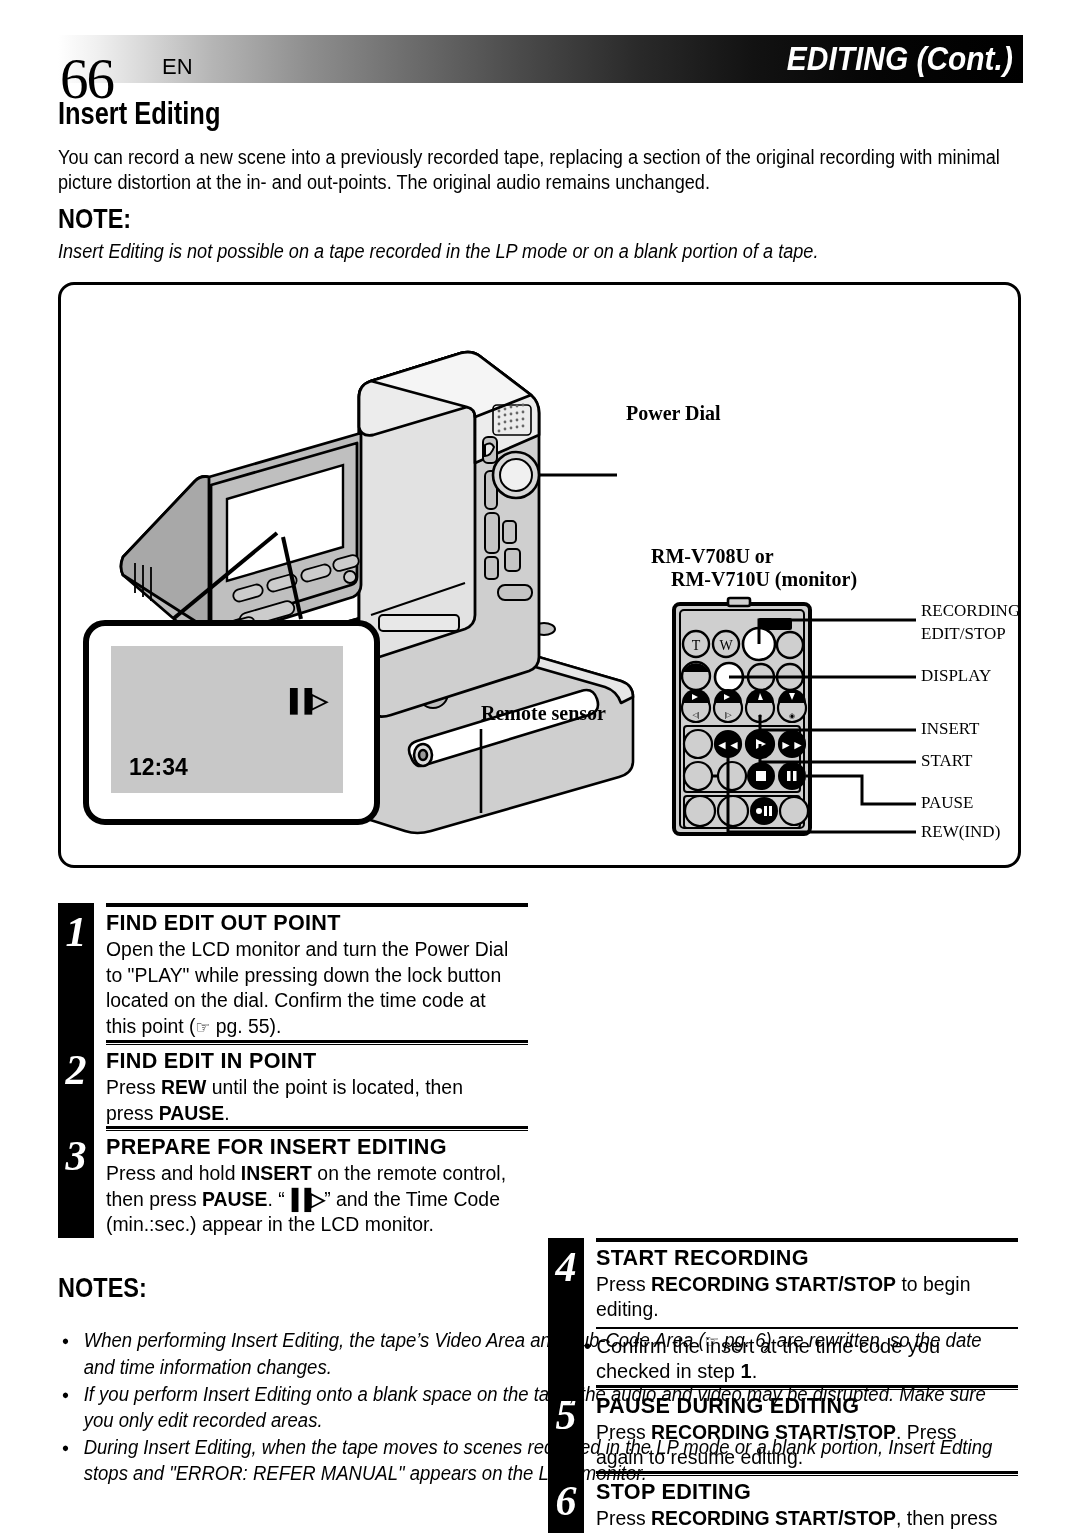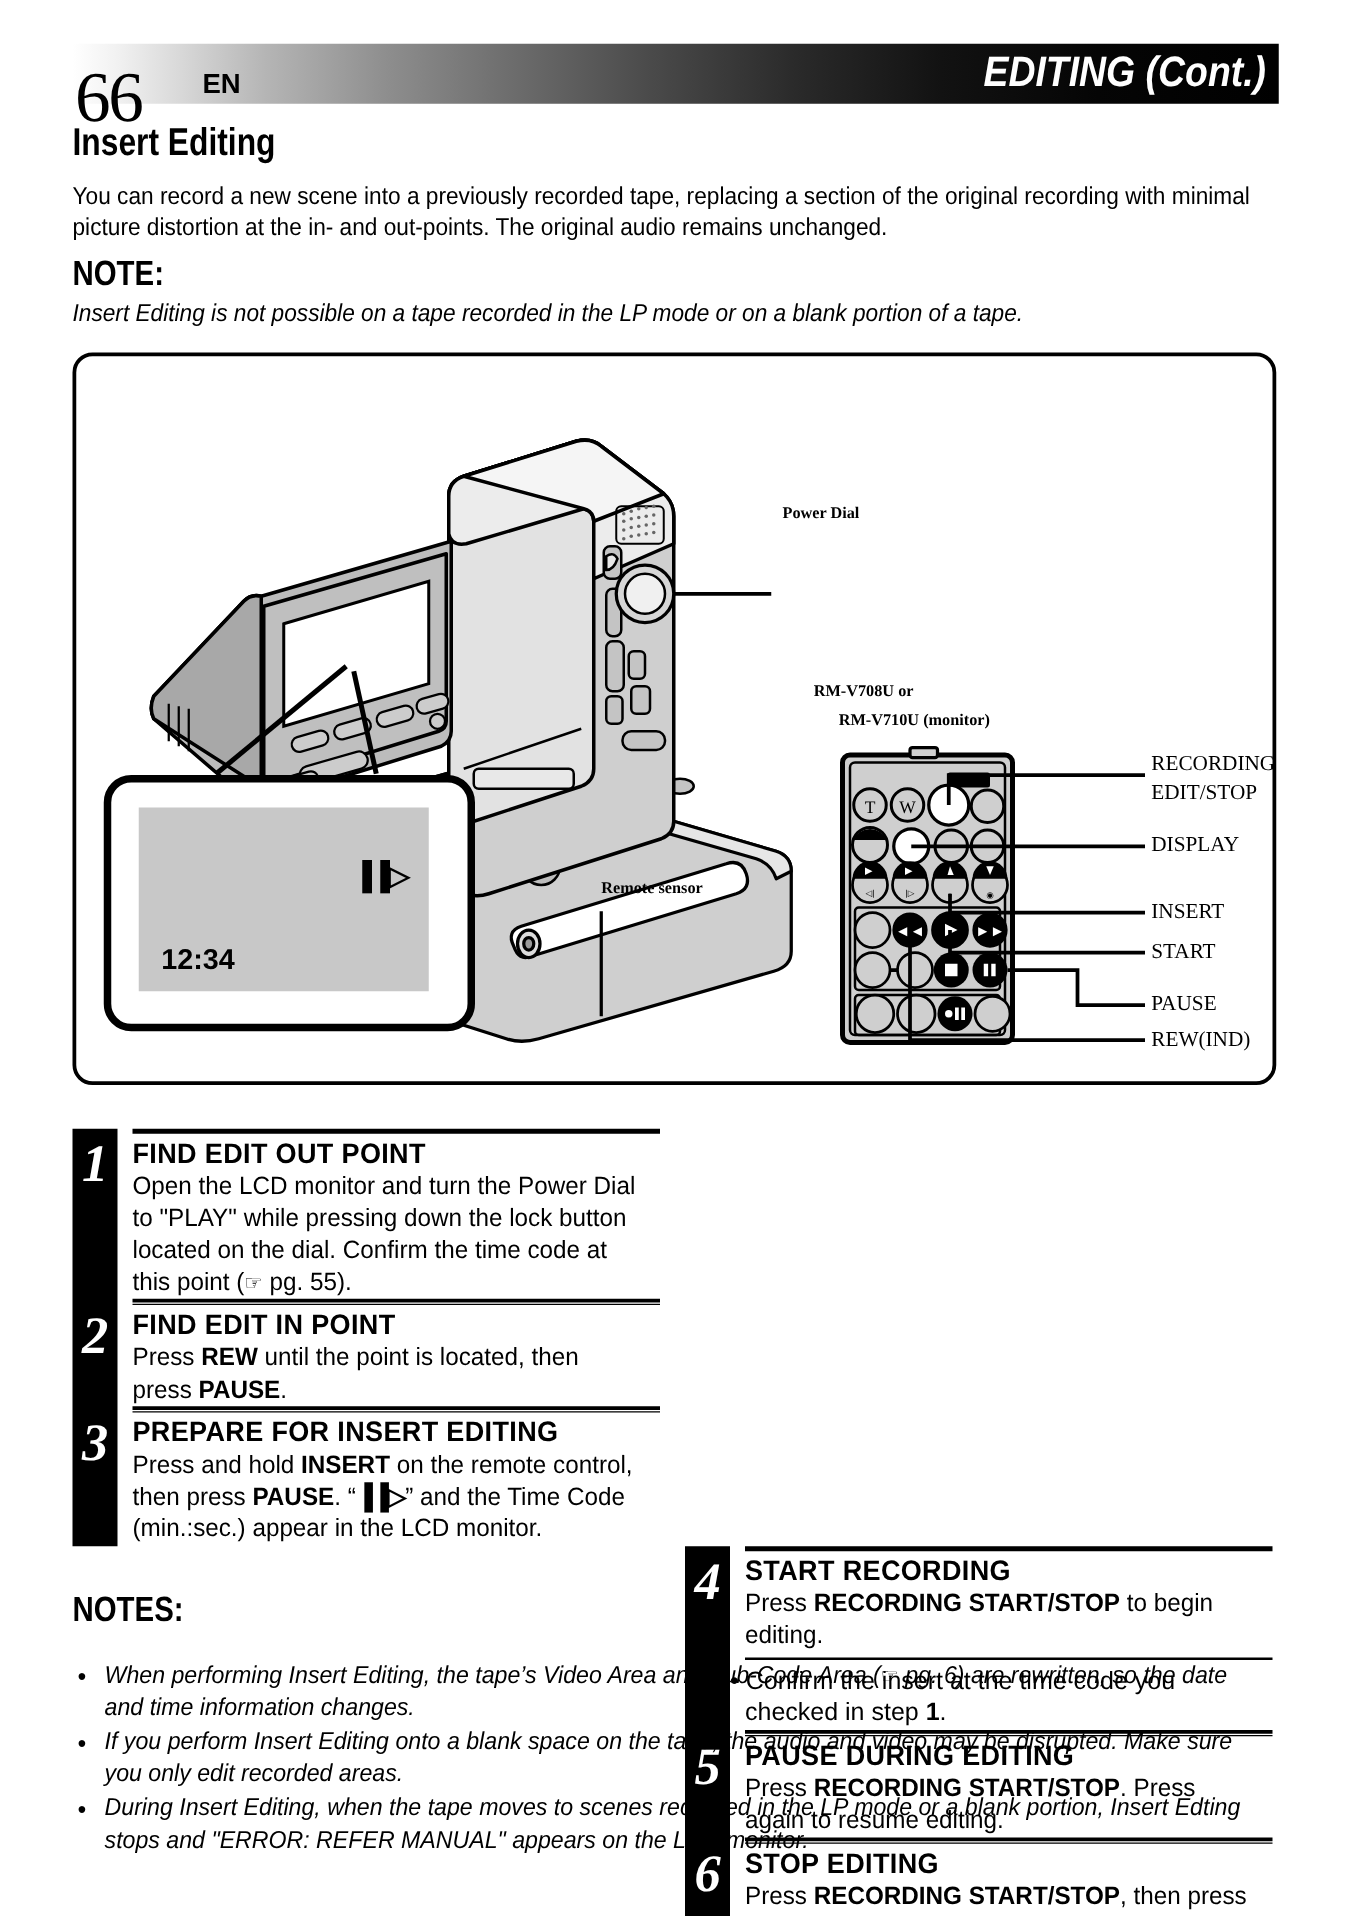--- a/index.html
+++ b/index.html
@@ -25,21 +25,21 @@
   }
   .page-num {
     position: absolute; left: 2px; top: -9px;
     font-family: "Liberation Serif", serif;
     font-size: 57px; font-weight: 400; line-height: 1;
     color: #000; letter-spacing: -2px; margin-top: 24px;
   }
   .page-lang {
     position: absolute; left: 104px; top: 19px;
     font-family: "Liberation Sans", sans-serif;
-    font-size: 22px; font-weight: 700; color: #000;
+    font-size: 22px; font-weight: 400; color: #000;
   }
   .header-title {
     position: absolute; right: 10px; top: 4px;
     font-family: "Liberation Sans", sans-serif;
     font-size: 34px; font-weight: bold; font-style: italic;
     color: #fff; letter-spacing: 0px;
     transform: scaleX(0.88); transform-origin: right center;
     white-space: nowrap;
   }
 
@@ -97,21 +97,21 @@
   .lcd-time {
     position: absolute; left: 18px; bottom: 12px;
     font-size: 23px; font-weight: bold;
   }
 
   
   .callout-svg { position: absolute; inset: 0; pointer-events: none; }
 
   
   .il-label {
-    position: absolute; font-size: 13px; font-weight: bold;
+    position: absolute; font-size: 20px; font-weight: bold;
     font-family: "Liberation Serif", serif;
     white-space: nowrap;
   }
   .lbl-power   { left: 565px; top: 117px; }
   .lbl-remote1 { left: 590px; top: 260px; }
   .lbl-remote2 { left: 610px; top: 283px; }
   .lbl-sensor  { left: 420px; top: 417px; }
 
   
   .rc-label {

